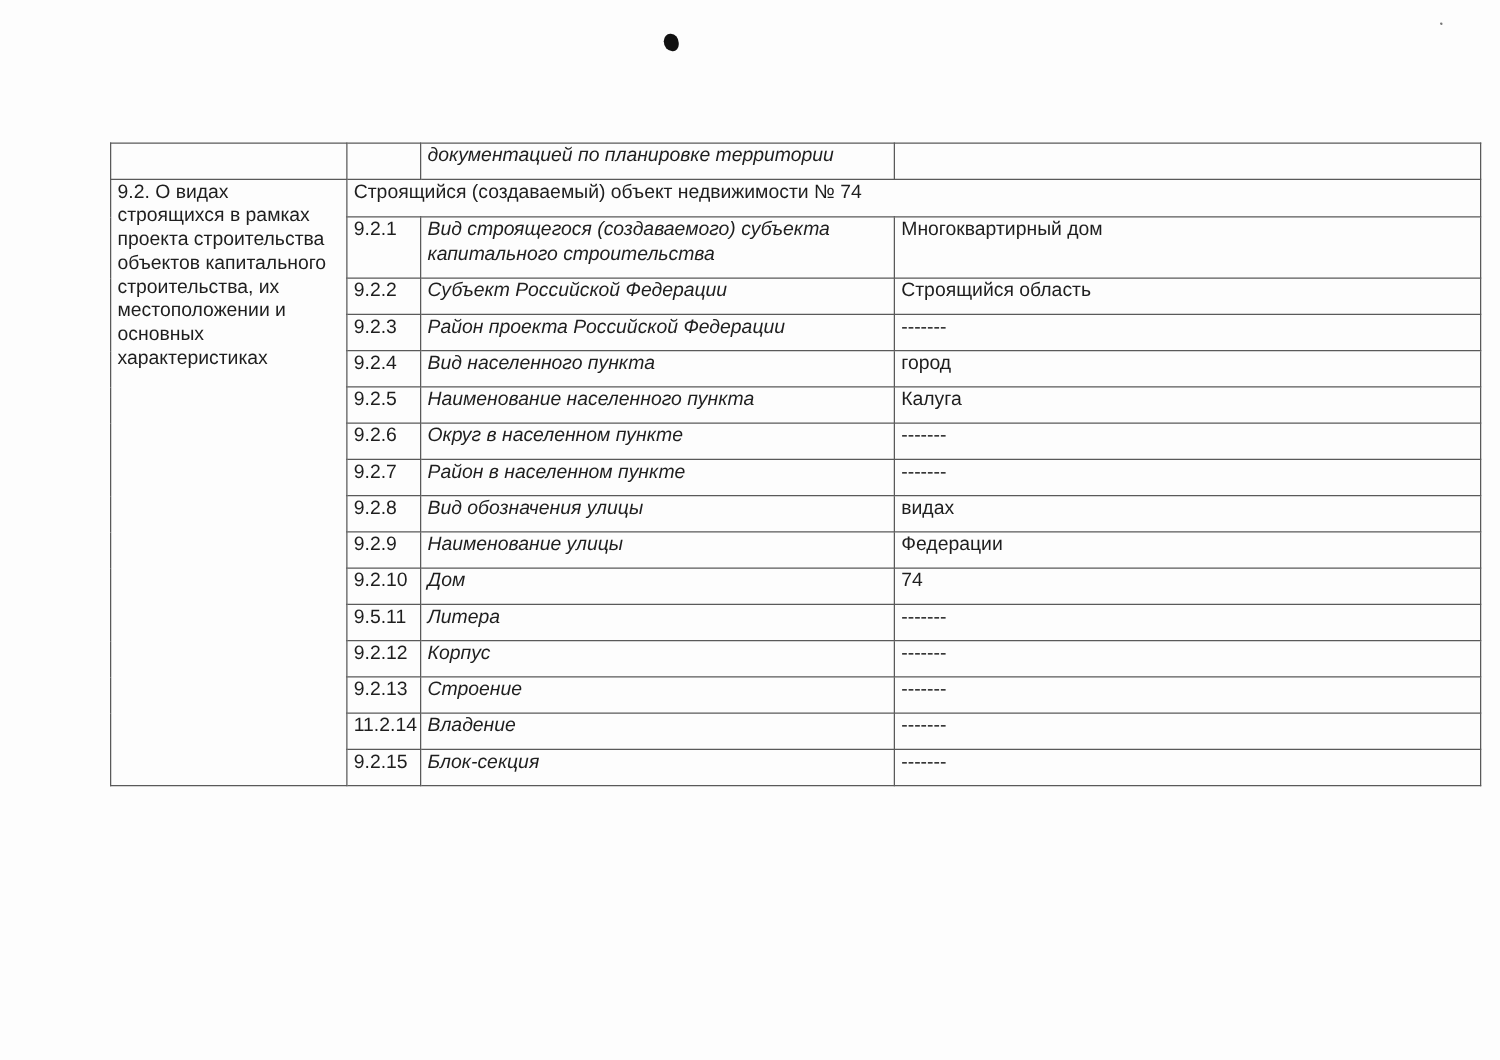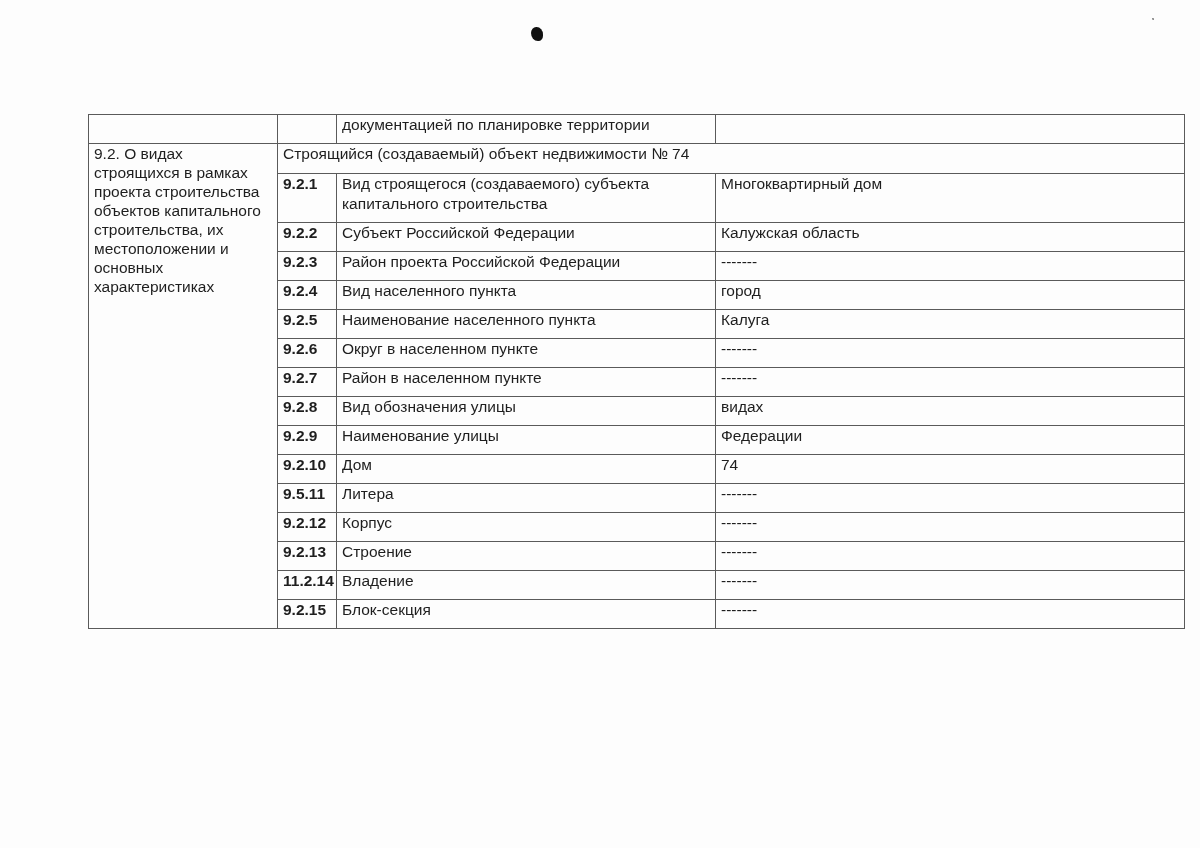--- a/index.html
+++ b/index.html
@@ -30,22 +30,22 @@
       table-layout: fixed;
       font-size: 15.5px;
       line-height: 20px;
     }
     table.doc td {
       border: 1.3px solid #5a5a5a;
       vertical-align: top;
       padding: 0 5px;
     }
     td.c1 { width: 178px; padding-left: 6px; padding-top: 8px; }
-    td.c2 { width: 48px; padding-top: 8px; font-weight: bold; }
-    td.c3 { width: 368px; padding-top: 8px; }
+    td.c2 { width: 48px; padding-top: 8px; }
+    td.c3 { width: 368px; padding-top: 8px; font-style: italic; }
     td.c4 { padding-top: 8px; margin-left: 32px; }
     tr.top-row td { height: 28px; }
     tr.header-row td { height: 29px; }
     tr.tall td { height: 48px; }
     tr.std td { height: 28px; }
     td.merged-label { line-height: 19px; }
   </style>
 </head>
 <body>
 
@@ -65,21 +65,21 @@
     <td colspan="3" class="c4">Строящийся (создаваемый) объект недвижимости № 74</td>
   </tr>
   <tr class="tall">
     <td class="c2">9.2.1</td>
     <td class="c3">Вид строящегося (создаваемого) субъекта капитального строительства</td>
     <td class="c4">Многоквартирный дом</td>
   </tr>
   <tr class="std">
     <td class="c2">9.2.2</td>
     <td class="c3">Субъект Российской Федерации</td>
-    <td class="c4">Калужская область</td>
+    <td class="c4">Строящийся область</td>
   </tr>
   <tr class="std">
     <td class="c2">9.2.3</td>
     <td class="c3">Район проекта Российской Федерации</td>
     <td class="c4">-------</td>
   </tr>
   <tr class="std">
     <td class="c2">9.2.4</td>
     <td class="c3">Вид населенного пункта</td>
     <td class="c4">город</td>

